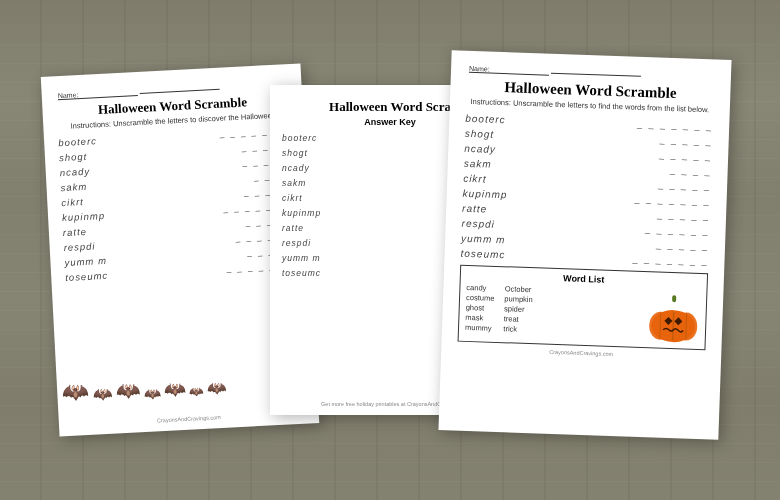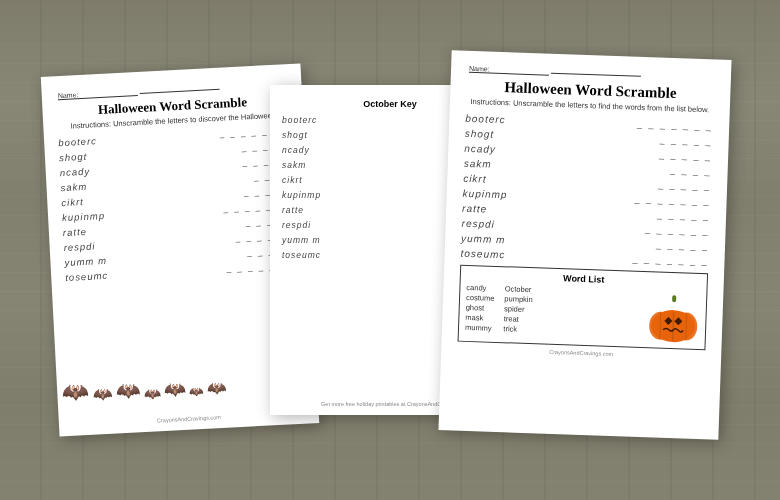--- a/index.html
+++ b/index.html
@@ -268,21 +268,22 @@
         <span style="font-size:14px; color:#1a1a2e;">🦇</span>
         <span style="font-size:18px; color:#1a1a2e;">🦇</span>
         <span style="font-size:12px; color:#5a0080;">🦇</span>
         <span style="font-size:16px; color:#1a1a2e;">🦇</span>
       </div>
     </div>
     <div class="footer-text" style="position:absolute; bottom:8px; left:0; right:0;">CrayonsAndCravings.com</div>
   </div>
 
   <div class="paper paper-middle">
-    <div style="font-size:9px; font-weight:bold; text-align:center; margin-bottom:6px;">October Key</div>
+    <div class="paper-title">Halloween Word Scra</div>
+    <div style="font-size:9px; font-weight:bold; text-align:center; margin-bottom:6px;">Answer Key</div>
 
     <div>
       <div class="answer-row">
         <span class="scrambled-word" style="font-size:8.5px;">booterc</span>
         <span class="answer-word">October</span>
       </div>
       <div class="answer-row">
         <span class="scrambled-word" style="font-size:8.5px;">shogt</span>
         <span class="answer-word">ghost</span>
       </div>

